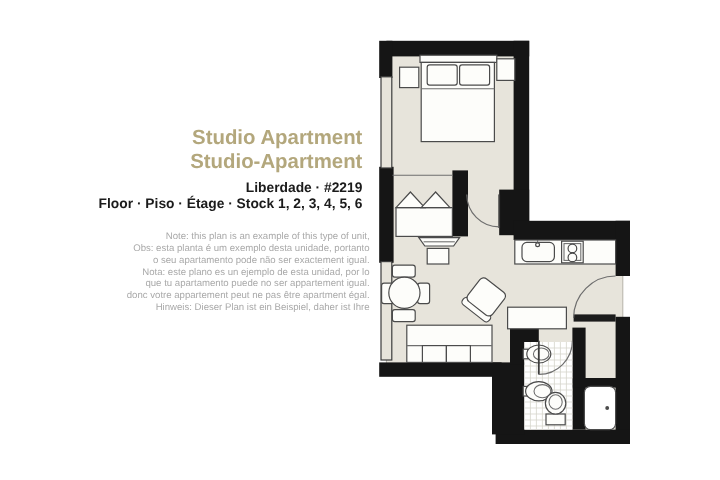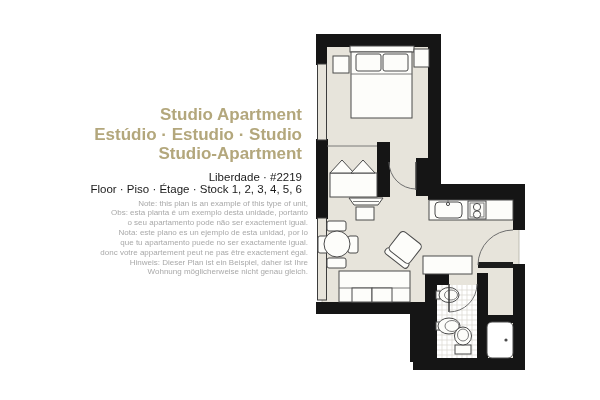--- a/index.html
+++ b/index.html
@@ -1,53 +1,51 @@
 <!DOCTYPE html>
 <html style="--accent: #b3a77c; --text: #1b1b1b; --note: #a9a9a9; --floor: #e7e4db; --wall: #151515;"><head>
 <meta charset="utf-8">
 <style>
   html,body{margin:0;padding:0;background:#fff;}
   #stage{position:relative;width:600px;height:388px;background:#fff;overflow:hidden;
          font-family:"Liberation Sans", sans-serif;}
   .textcol{position:absolute;top:105px;right:298px;text-align:right;white-space:nowrap;}
   .title-line{font-weight:bold;font-size:17px;line-height:19.5px;color:var(--accent,#b3a77c);}
-  .loc-line{font-weight:normal;font-size:11.5px;line-height:12.5px;color:var(--text,#1b1b1b);}
+  .loc-line{font-weight:bold;font-size:11.5px;line-height:12.5px;color:var(--text,#1b1b1b);}
   .loc-first{margin-top:7px;}
-  .note{margin-top:3px;margin-right:-6px;}
+  .note{margin-top:16px;margin-right:-6px;}
   .note-line{font-size:8px;line-height:9.85px;color:var(--note,#a9a9a9);font-weight:normal;}
   svg{position:absolute;left:0;top:0;}
   .floor{fill:var(--floor,#e7e4db);stroke:#b3b0a6;stroke-width:0.8;}
   .wall{fill:var(--wall,#151515);stroke:none;}
   .win{fill:var(--floor,#e7e4db);stroke:#3c3c3c;stroke-width:1;}
   .furn{fill:#fdfdfa;stroke:#4b4b4b;stroke-width:1;}
   .thin{stroke:#6e6e6e;stroke-width:0.9;fill:none;}
   .arc{stroke:#6e6e6e;stroke-width:1;fill:none;}
   .tile{stroke:#d8d6ce;stroke-width:0.7;fill:none;}
   .doorleaf{fill:#1c1c1c;stroke:none;}
 </style>
 </head>
 <body>
 
 <div id="stage">
 
   <div class="textcol">
     <div class="title-line">Studio Apartment</div>
-    <div class="title-line">Estúdio · Estudio · Studio</div>
     <div class="title-line">Studio-Apartment</div>
     <div class="loc-line loc-first">Liberdade · #2219</div>
     <div class="loc-line">Floor · Piso · Étage · Stock 1, 2, 3, 4, 5, 6</div>
     <div class="note">
       <div class="note-line">Note: this plan is an example of this type of unit,</div>
       <div class="note-line">Obs: esta planta é um exemplo desta unidade, portanto</div>
       <div class="note-line">o seu apartamento pode não ser exactement igual.</div>
       <div class="note-line">Nota: este plano es un ejemplo de esta unidad, por lo</div>
-      <div class="note-line">que tu apartamento puede no ser exactamente igual.</div>
-      <div class="note-line">donc votre appartement peut ne pas être exactement égal.</div>
+      <div class="note-line">que tu apartamento puede no ser appartement igual.</div>
+      <div class="note-line">donc votre appartement peut ne pas être apartment égal.</div>
       <div class="note-line">Hinweis: Dieser Plan ist ein Beispiel, daher ist Ihre</div>
-      <div class="note-line">Wohnung möglicherweise nicht genau gleich.</div>
     </div>
   </div>
 
   <svg width="600" height="400" viewBox="0 0 600 400">
 
     <path class="floor" d="M322,40 H434 V190 H519 V364 H419 V308 H322 Z"></path>
 
     <g>
       <rect class="wall" x="322" y="34" width="119" height="13"></rect>
       <rect class="wall" x="316" y="34" width="11" height="31"></rect>

